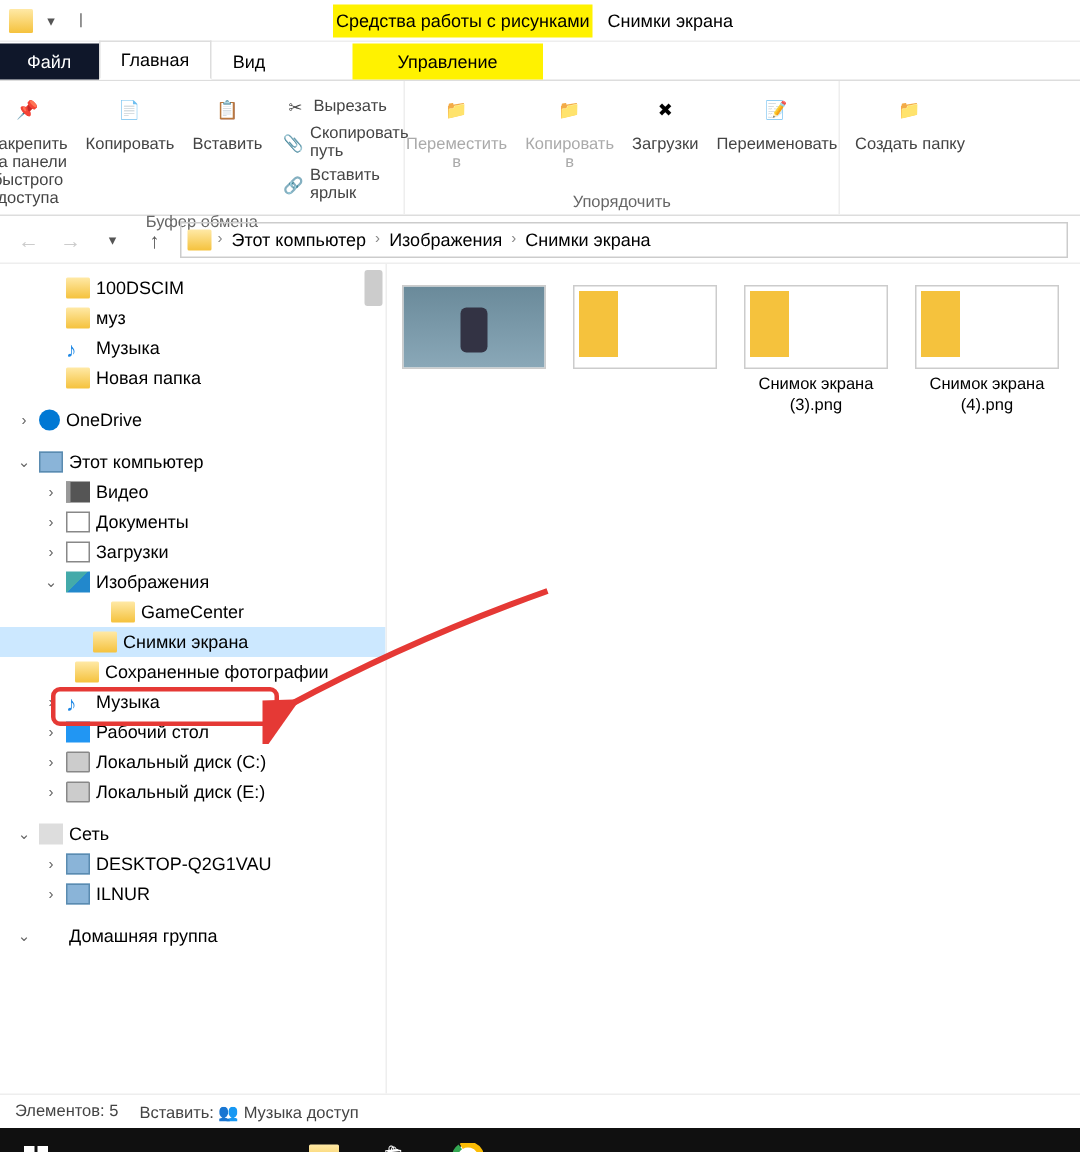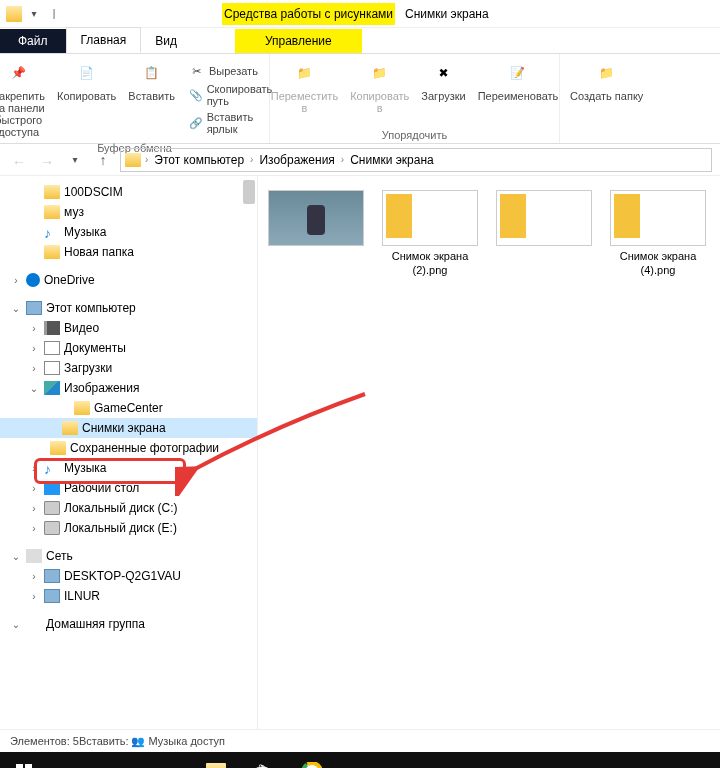--- a/index.html
+++ b/index.html
@@ -63,21 +63,21 @@
 .fitem { width: 96px; text-align: center; cursor: pointer; }
 .fitem .thumb { width: 96px; height: 56px; border: 1px solid #ccc; background: #f8f8f8; margin-bottom: 4px; position: relative; overflow: hidden; }
 .fitem .thumb.img1 { background: linear-gradient(#6a8a9a,#8aa8b8); }
 .fitem .thumb.img1::after { content: ""; position: absolute; left: 38px; top: 14px; width: 18px; height: 30px; background: #334; border-radius: 4px; }
 .fitem .thumb.shot { background: #fff; }
 .fitem .thumb.shot::before { content: ""; position: absolute; left: 3px; top: 3px; width: 26px; height: 44px; background: #f5c23d; }
 .fitem .fname { font-size: 11px; line-height: 1.25; word-wrap: break-word; }
 
 .arrow-annotation { position: absolute; left: 175px; top: 210px; pointer-events: none; }
 
-.status { height: 23px; border-top: 1px solid #eee; display: flex; align-items: center; padding: 0 10px; font-size: 11px; color: #444; }
+.status { height: 23px; border-top: 1px solid #eee; display: flex; align-items: center; padding: 0 10px; gap: 14px; font-size: 11px; color: #444; }
 
 .taskbar { height: 40px; background: #101010; display: flex; align-items: center; }
 .tbtn { width: 48px; height: 40px; display: flex; align-items: center; justify-content: center; cursor: pointer; color: #fff; }
 .tbtn.active { border-bottom: 2px solid #76b9ed; }
 </style>
 </head>
 <body>
 
 <div class="titlebar">
   <div class="qat">
@@ -296,24 +296,24 @@
 
     <div class="highlight-box"></div>
   </div>
 
   <div class="files">
     <div class="fitem">
       <div class="thumb img1"></div>
     </div>
     <div class="fitem">
       <div class="thumb shot"></div>
-      <div class="fname">Снимок экрана (2).png</div>
     </div>
     <div class="fitem">
       <div class="thumb shot"></div>
+      <div class="fname">Снимок экрана (3).png</div>
     </div>
     <div class="fitem">
       <div class="thumb shot"></div>
       <div class="fname">Снимок экрана (4).png</div>
     </div>
   </div>
 
   <svg class="arrow-annotation" width="200" height="110">
     <defs>
         <marker id="ah" markerWidth="12" markerHeight="12" refX="2" refY="6" orient="auto">

